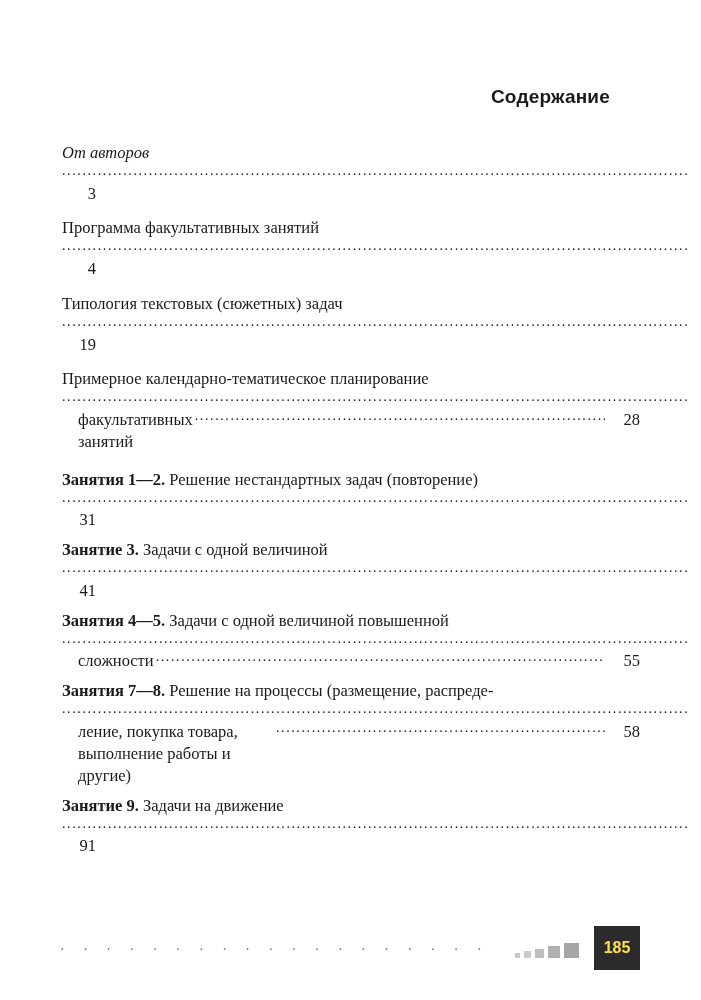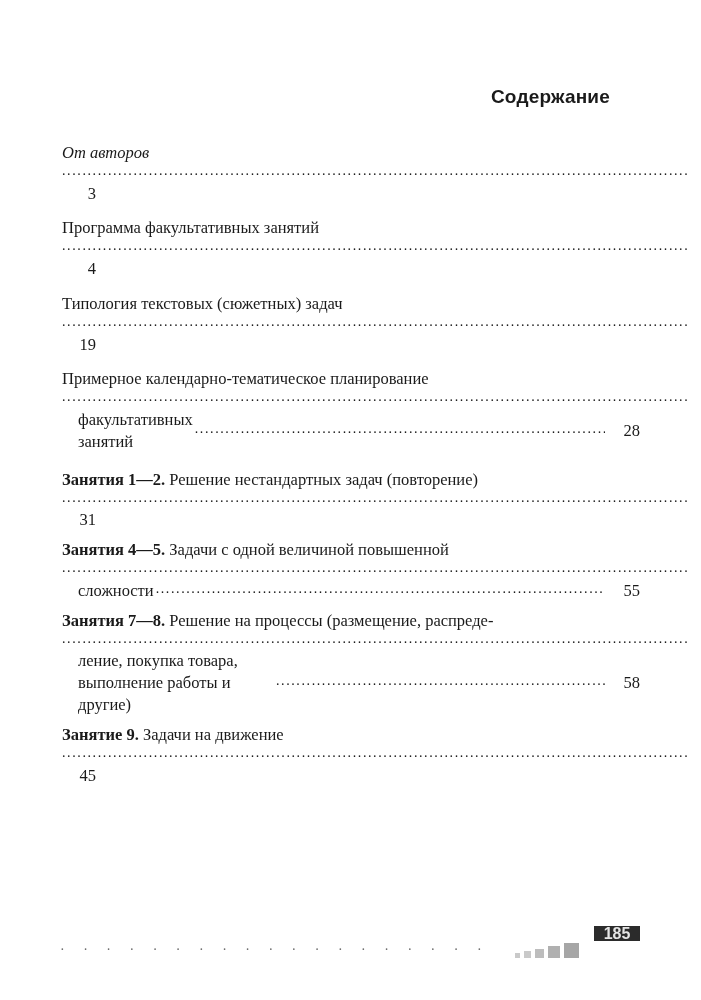--- a/index.html
+++ b/index.html
@@ -67,21 +67,21 @@
     content: "...........................................................................................................................";
   }
   .toc-entry .pg {
     flex: 0 0 auto;
     min-width: 34px;
     text-align: right;
     font-size: 16.5px;
   }
   .toc-entry .cont-line {
     display: flex;
-    align-items: center;
+    align-items: flex-start;
     width: 100%;
     padding-left: 18px;
     box-sizing: border-box;
   }
   .bold .txt-lead { font-weight: bold; }
   .italic .txt { font-style: italic; }
 
   
   .gap-sm { margin-bottom: 8px; }
   .gap-md { margin-bottom: 13px; }
@@ -119,23 +119,23 @@
   .sq1 { width: 5px; height: 5px; }
   .sq2 { width: 7px; height: 7px; }
   .sq3 { width: 9px; height: 9px; background: #bdbdbd; }
   .sq4 { width: 12px; height: 12px; background: #b0b0b0; }
   .sq5 { width: 15px; height: 15px; background: #a6a6a6; }
   .page-num {
     position: absolute;
     right: 0;
     top: 0;
     width: 46px;
-    height: 15px;
+    height: 44px;
     background: #2b2b2b;
-    color: #e5e5e5;
+    color: #fde047;
     font-family: "Liberation Sans", sans-serif;
     font-weight: bold;
     font-size: 16px;
     display: flex;
     align-items: center;
     justify-content: center;
   }
 </style>
 </head>
 <body>
@@ -180,20 +180,27 @@
         </div>
         <div class="toc-entry bold gap-sm">
           <div class="row">
             <span class="txt"><span class="txt-lead">Занятия 1—2.</span><span> Решение нестандартных задач (повторение) </span></span>
             <span class="leader"></span>
             <span class="pg">31</span>
           </div>
         </div>
         <div class="toc-entry bold gap-sm">
           <div class="row">
+            <span class="txt"><span class="txt-lead">Занятие 3.</span><span> Задачи с одной величиной</span></span>
+            <span class="leader"></span>
+            <span class="pg">41</span>
+          </div>
+        </div>
+        <div class="toc-entry bold gap-sm">
+          <div class="row">
             <span class="txt"><span class="txt-lead">Занятия 4—5.</span><span> Задачи с одной величиной повышенной</span></span>
             <span class="leader no-leader"></span>
             <span class="pg"></span>
           </div>
           <div class="cont-line">
             <span class="txt">сложности </span>
             <span class="leader"></span>
             <span class="pg">55</span>
           </div>
         </div>
@@ -206,21 +213,21 @@
           <div class="cont-line">
             <span class="txt">ление, покупка товара, выполнение работы и другие)</span>
             <span class="leader"></span>
             <span class="pg">58</span>
           </div>
         </div>
         <div class="toc-entry bold gap-sm">
           <div class="row">
             <span class="txt"><span class="txt-lead">Занятие 9.</span><span> Задачи на движение</span></span>
             <span class="leader"></span>
-            <span class="pg">45</span>
+            <span class="pg">91</span>
           </div>
         </div>
       </div>
   </div>
 
   <div class="footer">
     <div class="footer-dots">· · · · · · · · · · · · · · · · · · · · · · · · · · · · · · · · · · · · · · · · · · · · · · · · ·</div>
     <div class="footer-squares">
       <span class="sq sq1"></span>
       <span class="sq sq2"></span>

